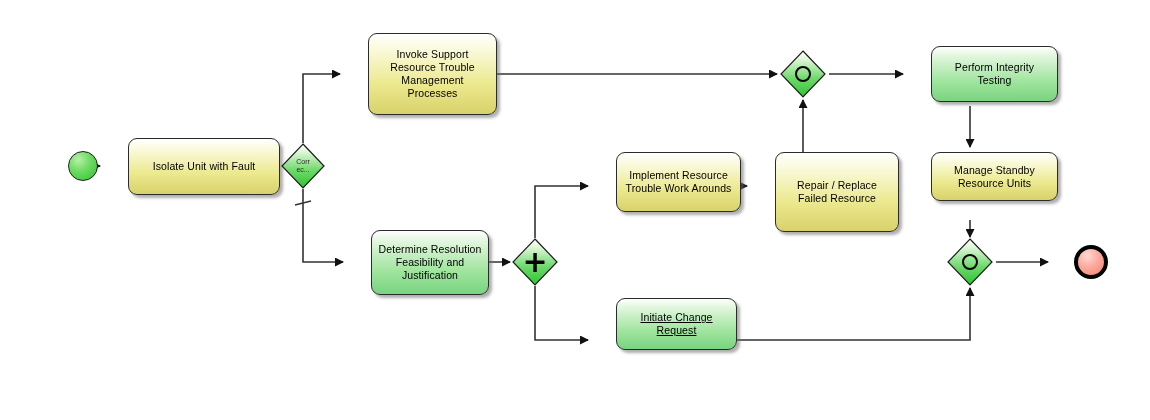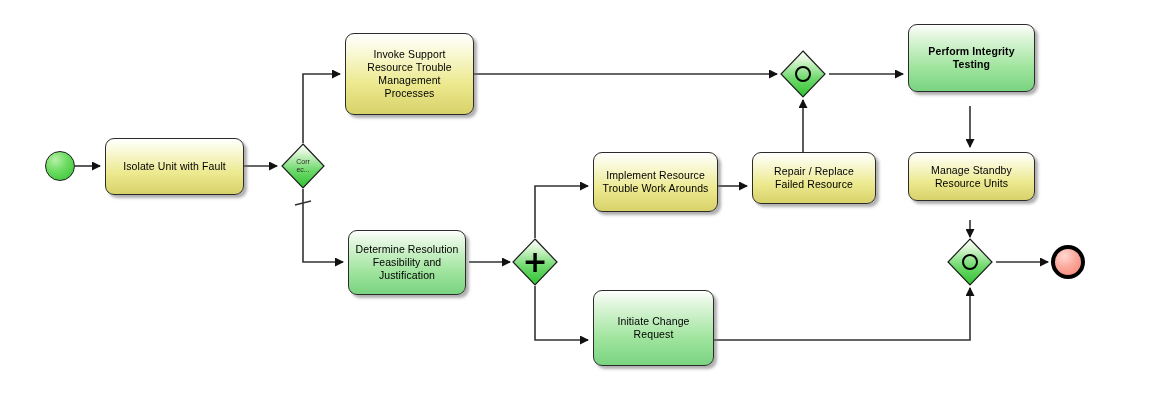--- a/index.html
+++ b/index.html
@@ -19,20 +19,21 @@
   }
   svg.layer {
     position: absolute;
     left: 0;
     top: 0;
     width: 1150px;
     height: 420px;
   }
   .node {
     position: absolute;
+    margin-left: 23px;
   }
   
   .task {
     box-sizing: border-box;
     border: 1px solid #2b2b2b;
     border-radius: 9px;
     display: flex;
     align-items: center;
     justify-content: center;
     text-align: center;
@@ -140,42 +141,42 @@
         <polyline points="803,152 803,100" fill="none" stroke="#333333" stroke-width="1.6" marker-end="url(#arrowhead)"></polyline>
         <polyline points="829,74 903,74" fill="none" stroke="#333333" stroke-width="1.6" marker-end="url(#arrowhead)"></polyline>
         <polyline points="970,106 970,147" fill="none" stroke="#333333" stroke-width="1.6" marker-end="url(#arrowhead)"></polyline>
         <polyline points="970,220 970,237" fill="none" stroke="#333333" stroke-width="1.6" marker-end="url(#arrowhead)"></polyline>
         <polyline points="714,340 970,340 970,288" fill="none" stroke="#333333" stroke-width="1.6" marker-end="url(#arrowhead)"></polyline>
         <polyline points="996,262 1048,262" fill="none" stroke="#333333" stroke-width="1.6" marker-end="url(#arrowhead)"></polyline>
       </g>
   </svg>
 
   <div id="nodes">
-      <div class="node task yellow" style="left: 105px; top: 138px; width: 139px; height: 57px; align-items: center;">
+      <div class="node task yellow" style="left: 105px; top: 138px; width: 152px; height: 57px; align-items: center;">
         <span>Isolate Unit with Fault</span>
       </div>
       <div class="node task yellow" style="left: 345px; top: 33px; width: 129px; height: 82px;">
         <span>Invoke Support Resource Trouble Management Processes</span>
       </div>
       <div class="node task green" style="left: 348px; top: 230px; width: 118px; height: 65px;">
         <span>Determine Resolution Feasibility and Justification</span>
       </div>
       <div class="node task yellow" style="left: 593px; top: 152px; width: 125px; height: 60px;">
         <span>Implement Resource Trouble Work Arounds</span>
       </div>
-      <div class="node task yellow" style="left: 752px; top: 152px; width: 124px; height: 52px;">
+      <div class="node task yellow" style="left: 752px; top: 152px; width: 124px; height: 80px;">
         <span>Repair / Replace Failed Resource</span>
       </div>
-      <div class="node task green" style="left: 908px; top: 24px; width: 127px; height: 68px; font-weight: bold;">
+      <div class="node task green" style="left: 908px; top: 46px; width: 127px; height: 56px;">
         <span>Perform Integrity Testing</span>
       </div>
       <div class="node task yellow" style="left: 908px; top: 152px; width: 127px; height: 49px;">
         <span>Manage Standby Resource Units</span>
       </div>
-      <div class="node task green" style="left: 593px; top: 290px; width: 121px; height: 76px;">
+      <div class="node task green" style="left: 593px; top: 298px; width: 121px; height: 52px; text-decoration: underline;">
         <span>Initiate Change Request</span>
       </div>
       <div class="gateway" style="left: 281px; top: 143px; width: 44px; height: 46px;">
         <svg class="diamond" viewBox="0 0 44 46">
           <polygon points="22,1 43,23 22,45 1,23" fill="url(#gwGrad)" stroke="#1d1d1d" stroke-width="1.2"></polygon>
         </svg>
         <div class="glabel">
           <div>Corr</div>
           <div>ec...</div>
         </div>

